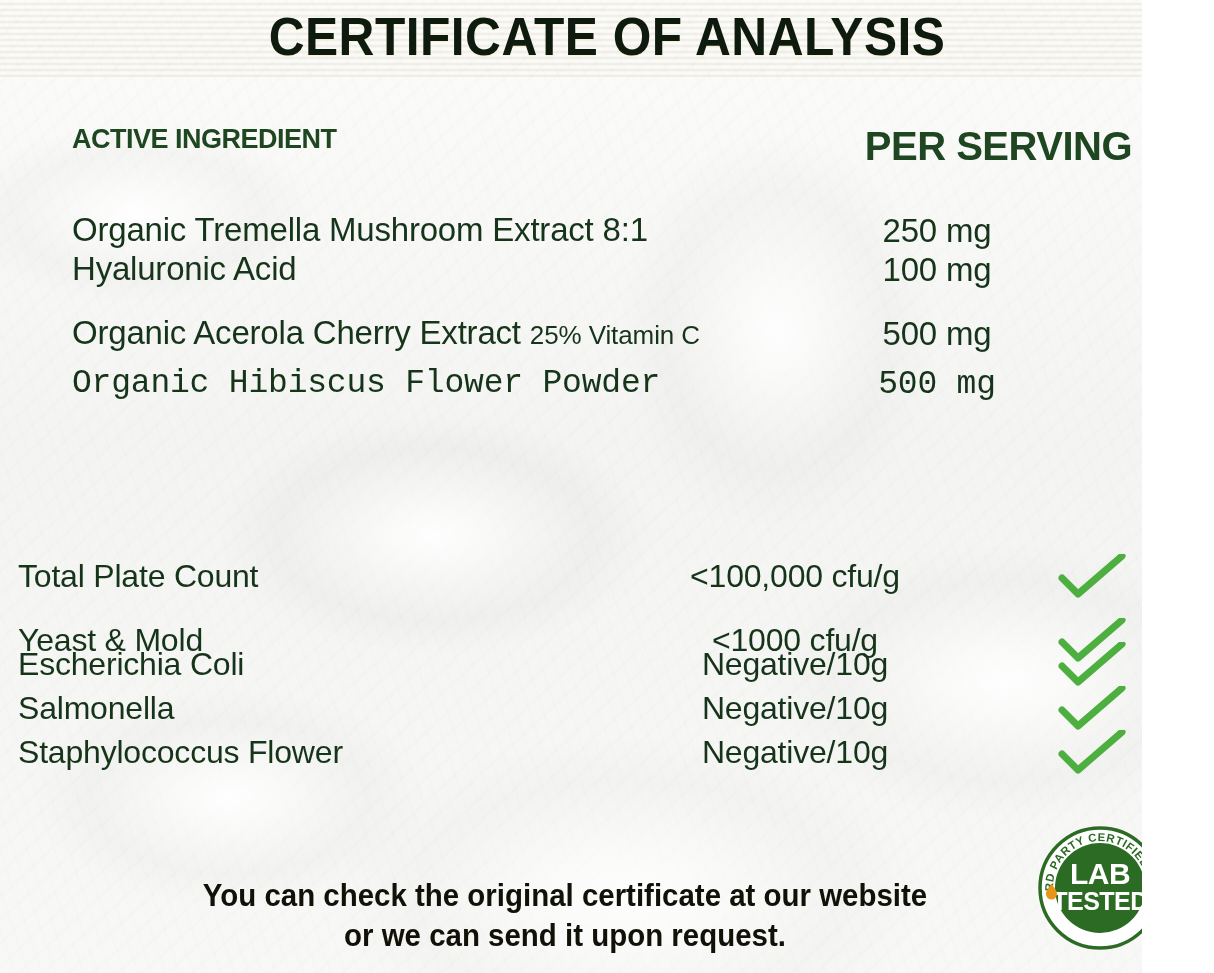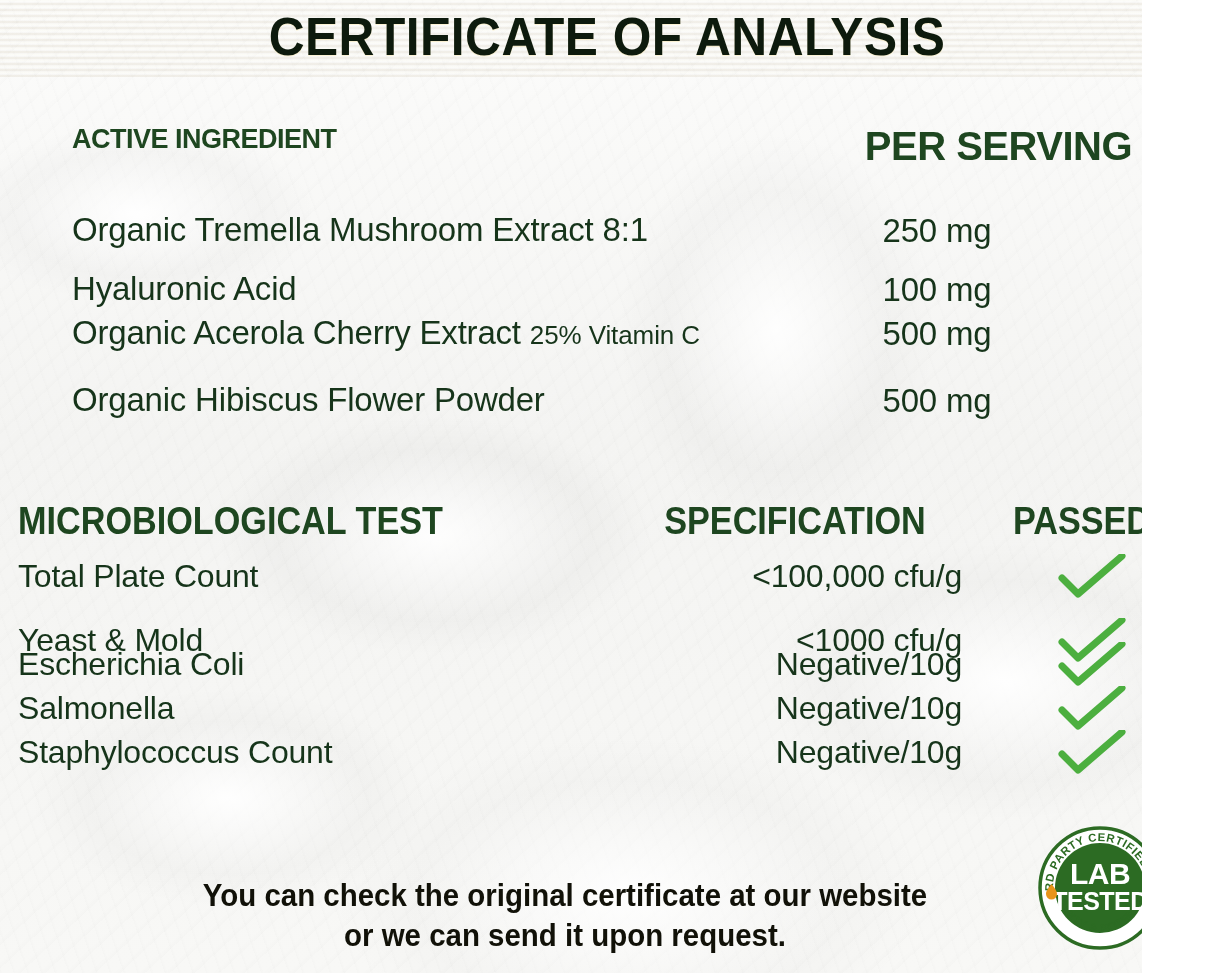--- a/index.html
+++ b/index.html
@@ -201,21 +201,21 @@
     font-size: 32px;
     color: #16341a;
     white-space: nowrap;
     letter-spacing: -0.2px;
   }
   .micro-spec {
     position: absolute;
     left: 628px;
     top: 0;
     width: 334px;
-    text-align: right;
+    text-align: center;
     font-size: 32px;
     color: #16341a;
     white-space: nowrap;
     letter-spacing: -0.2px;
   }
   .micro-check {
     position: absolute;
     left: 1058px;
     top: -4px;
     width: 70px;
@@ -275,40 +275,35 @@
   <div id="ai-header-row">
     <div id="ai-col-title">ACTIVE INGREDIENT</div>
     <div id="ai-col-serving">PER SERVING</div>
   </div>
 
   <div class="ai-row" style="top:186px;">
     <div class="ai-name"><span>Organic Tremella Mushroom Extract 8:1</span><span class="sub"></span></div>
     <div class="ai-amount">250 mg</div>
   </div>
 
-  <div class="ai-row" style="top:245px;">
+  <div class="ai-row" style="top:225px;">
     <div class="ai-name"><span>Hyaluronic Acid</span><span class="sub"></span></div>
     <div class="ai-amount">100 mg</div>
   </div>
 
   <div class="ai-row" style="top:289px;">
     <div class="ai-name"><span>Organic Acerola Cherry Extract </span><span class="sub">25% Vitamin C</span></div>
     <div class="ai-amount">500 mg</div>
   </div>
 
-  <div class="ai-row" style="top:356px;">
+  <div class="ai-row" style="top:340px;font-family:Liberation Mono, monospace;">
     <div class="ai-name"><span>Organic Hibiscus Flower Powder</span><span class="sub"></span></div>
     <div class="ai-amount">500 mg</div>
   </div>
 
-  <div id="micro-header-row">
-    <div class="micro-head" id="mh-test">MICROBIOLOGICAL TEST</div>
-    <div class="micro-head" id="mh-spec">SPECIFICATION</div>
-    <div class="micro-head" id="mh-passed">PASSED</div>
-  </div>
 
   <div class="micro-row" style="top:558px;">
     <div class="micro-name">Total Plate Count</div>
     <div class="micro-spec">&lt;100,000 cfu/g</div>
     <div class="micro-check">
       <svg viewBox="0 0 70 46" aria-hidden="true">
           <path d="M4 24 L20 40 L64 2" fill="none" stroke="#4caf3f" stroke-width="7" stroke-linecap="round" stroke-linejoin="round"></path>
         </svg>
     </div>
   </div>
@@ -337,21 +332,21 @@
     <div class="micro-name">Salmonella</div>
     <div class="micro-spec">Negative/10g</div>
     <div class="micro-check">
       <svg viewBox="0 0 70 46" aria-hidden="true">
           <path d="M4 24 L20 40 L64 2" fill="none" stroke="#4caf3f" stroke-width="7" stroke-linecap="round" stroke-linejoin="round"></path>
         </svg>
     </div>
   </div>
 
   <div class="micro-row" style="top:734px;">
-    <div class="micro-name">Staphylococcus Count</div>
+    <div class="micro-name">Staphylococcus Flower</div>
     <div class="micro-spec">Negative/10g</div>
     <div class="micro-check">
       <svg viewBox="0 0 70 46" aria-hidden="true">
           <path d="M4 24 L20 40 L64 2" fill="none" stroke="#4caf3f" stroke-width="7" stroke-linecap="round" stroke-linejoin="round"></path>
         </svg>
     </div>
   </div>
 
   <div id="footer-note">
     <span>You can check the original certificate at our website</span>

